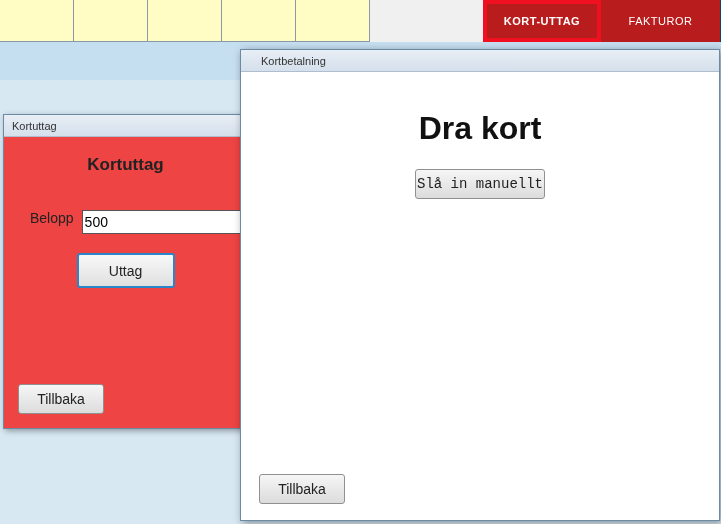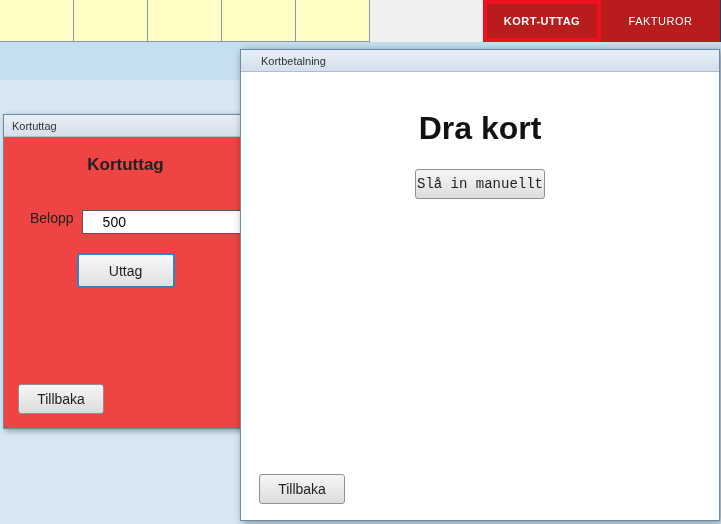--- a/index.html
+++ b/index.html
@@ -147,21 +147,21 @@
     }
     .field-label {
       font-size: 14px;
       color: #222;
     }
     .field-input {
       flex: 1;
       height: 24px;
       border: 1px solid #555;
       background: #fff;
-      padding: 2px 20px;
+      padding: 2px 2px;
       font-size: 14px;
       font-family: inherit;
     }
     .btn-uttag {
       display: block;
       margin: 19px auto 0;
       width: 98px;
       height: 35px;
       background: linear-gradient(#f8f8f8, #e0e0e0);
       border: 2px solid #2a86c8;

